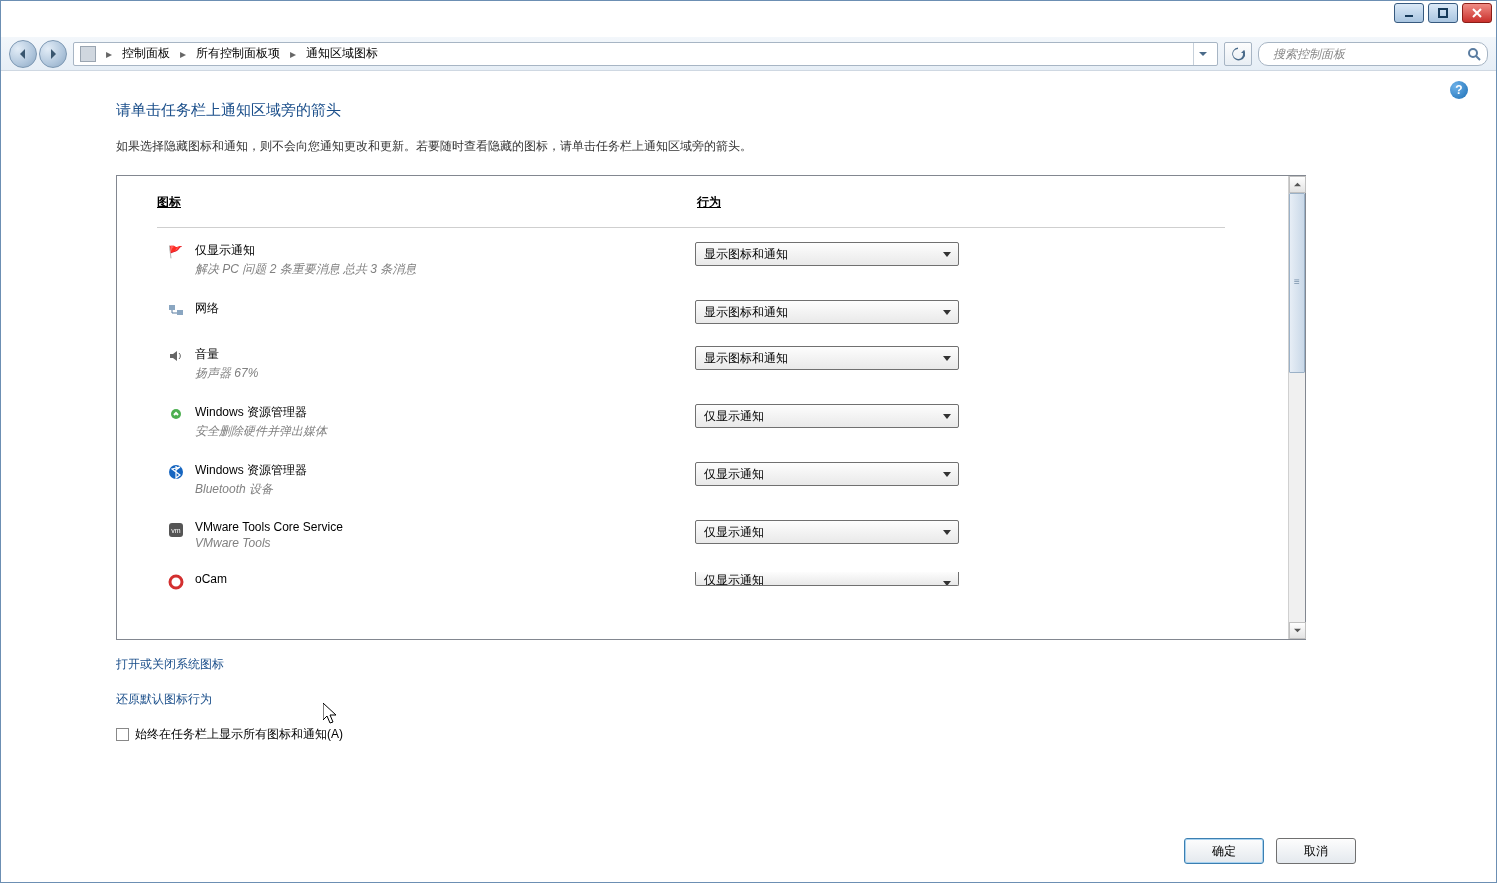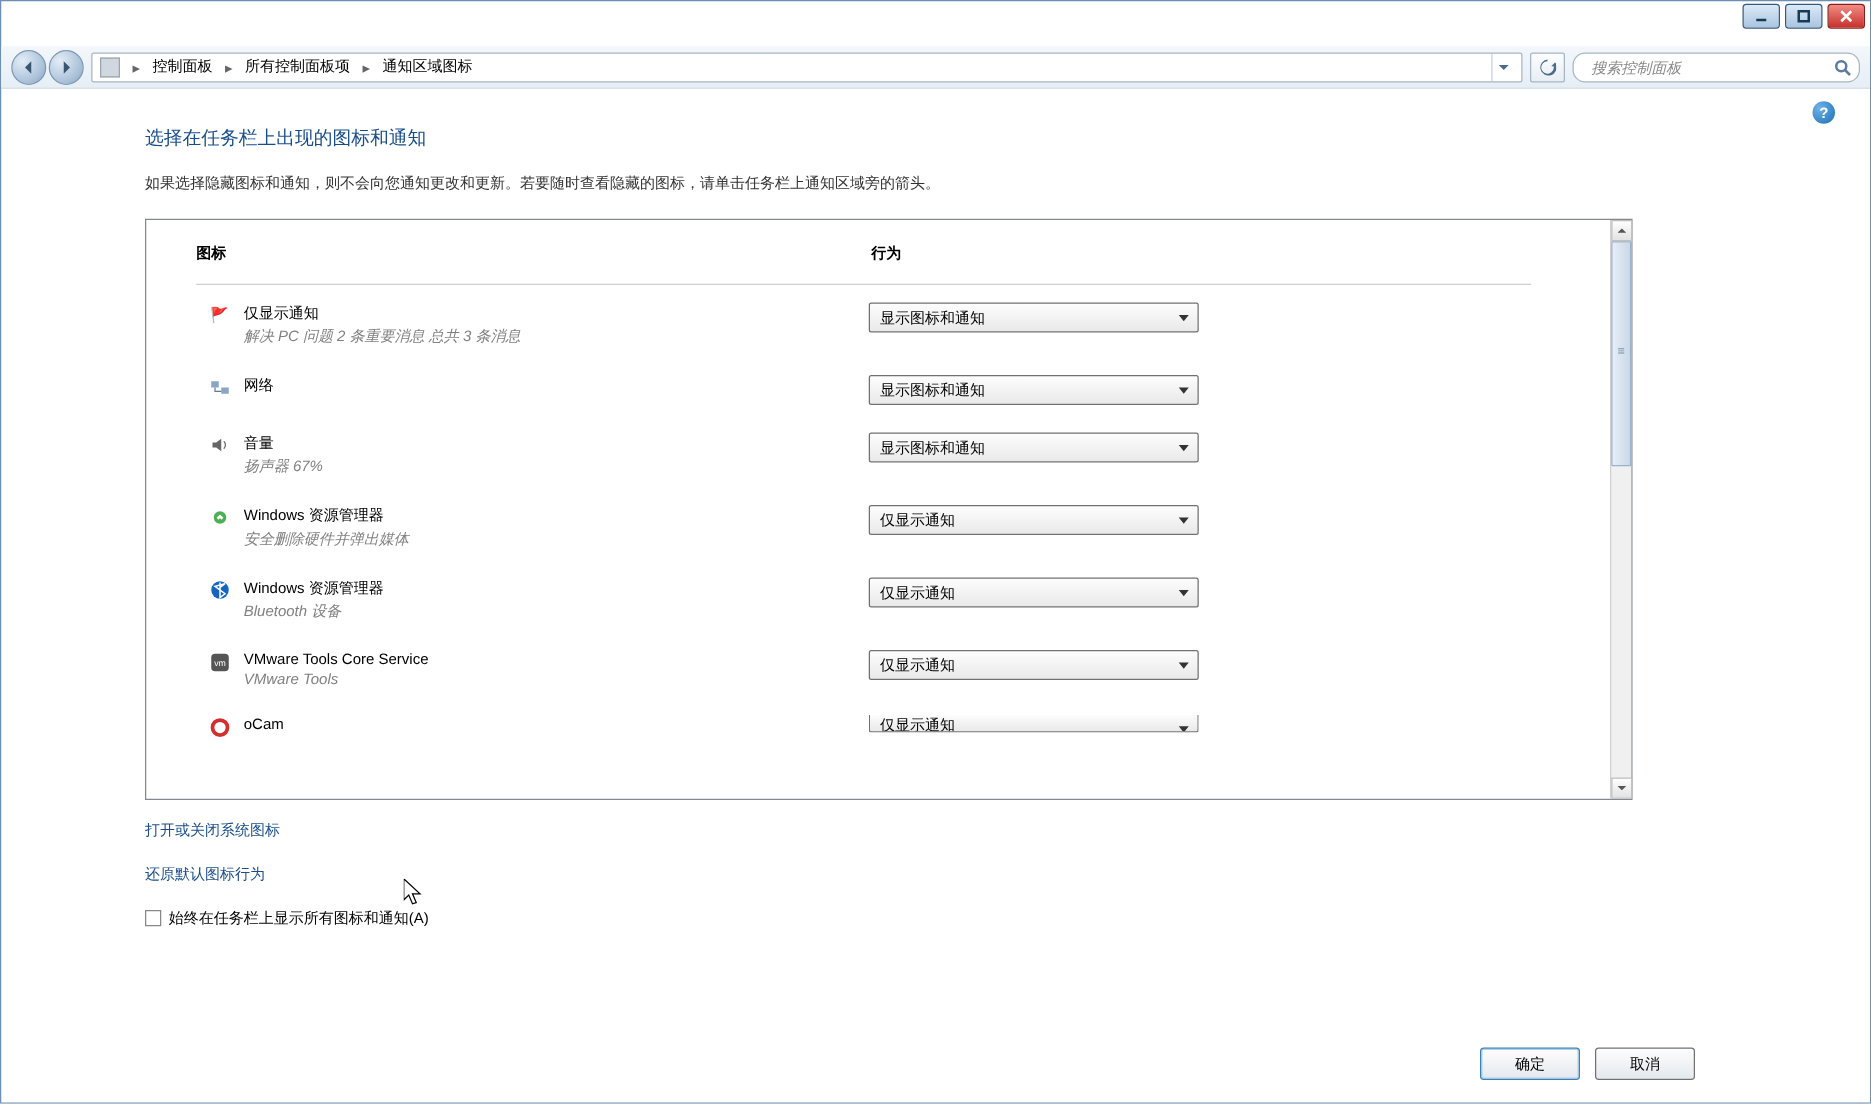--- a/index.html
+++ b/index.html
@@ -40,21 +40,21 @@
   .list-frame{border:1px solid #828790;width:1190px;height:465px;position:relative;background:#fff;}
   .list-scroll{position:absolute;top:0;left:0;right:17px;bottom:0;overflow:hidden;padding:18px 30px 0 40px;}
   .scrollbar{position:absolute;top:0;right:0;width:17px;height:100%;background:#f0f0f0;border-left:1px solid #d0d0d0;}
   .scroll-arrow{position:absolute;left:0;width:17px;height:17px;background:linear-gradient(#fefefe,#e3e3e3);border:1px solid #c0c0c0;display:flex;align-items:center;justify-content:center;}
   .scroll-arrow.up{top:0;}
   .scroll-arrow.dn{bottom:0;}
   .scroll-arrow svg{width:7px;height:7px;fill:#555;}
   .scroll-thumb{position:absolute;left:0;right:0;top:17px;height:180px;background:linear-gradient(90deg,#e7eef6,#c9d8e8);border:1px solid #9bb1c7;border-radius:1px;}
   .scroll-thumb::after{content:"≡";position:absolute;left:4px;top:82px;color:#7a93ab;font-size:10px;}
 
-  .cols{display:flex;}
+  .cols{display:flex;text-decoration:underline;}
   .col-h{font-weight:bold;padding-bottom:12px;}
   .col-icon{width:540px;}
   .col-behav{width:260px;}
   .hr{height:1px;background:#cfcfcf;margin:4px 0 14px 0;width:1068px;}
 
   .item-row{display:flex;align-items:flex-start;margin-bottom:22px;}
   .item-icon-cell{width:38px;display:flex;justify-content:center;padding-top:2px;}
   .item-text{width:500px;}
   .item-title{color:#000;}
   .item-sub{color:#808080;font-style:italic;margin-top:2px;}
@@ -144,21 +144,21 @@
             <line x1="9" y1="9" x2="13" y2="13" stroke="#5a7ca0" stroke-width="2"></line>
           </svg>
       </span>
     </div>
   </div>
 
   <div class="content">
     <div class="help-icon">?</div>
 
     <div class="inner">
-      <h1 class="page-title">选择在任务栏上出现的图标和通知</h1>
+      <h1 class="page-title">请单击任务栏上通知区域旁的箭头</h1>
       <div class="desc">如果选择隐藏图标和通知，则不会向您通知更改和更新。若要随时查看隐藏的图标，请单击任务栏上通知区域旁的箭头。</div>
 
       <div class="list-frame">
         <div class="list-scroll">
           <div class="cols">
             <div class="col-h col-icon">图标</div>
             <div class="col-h col-behav">行为</div>
           </div>
           <div class="hr"></div>
 

